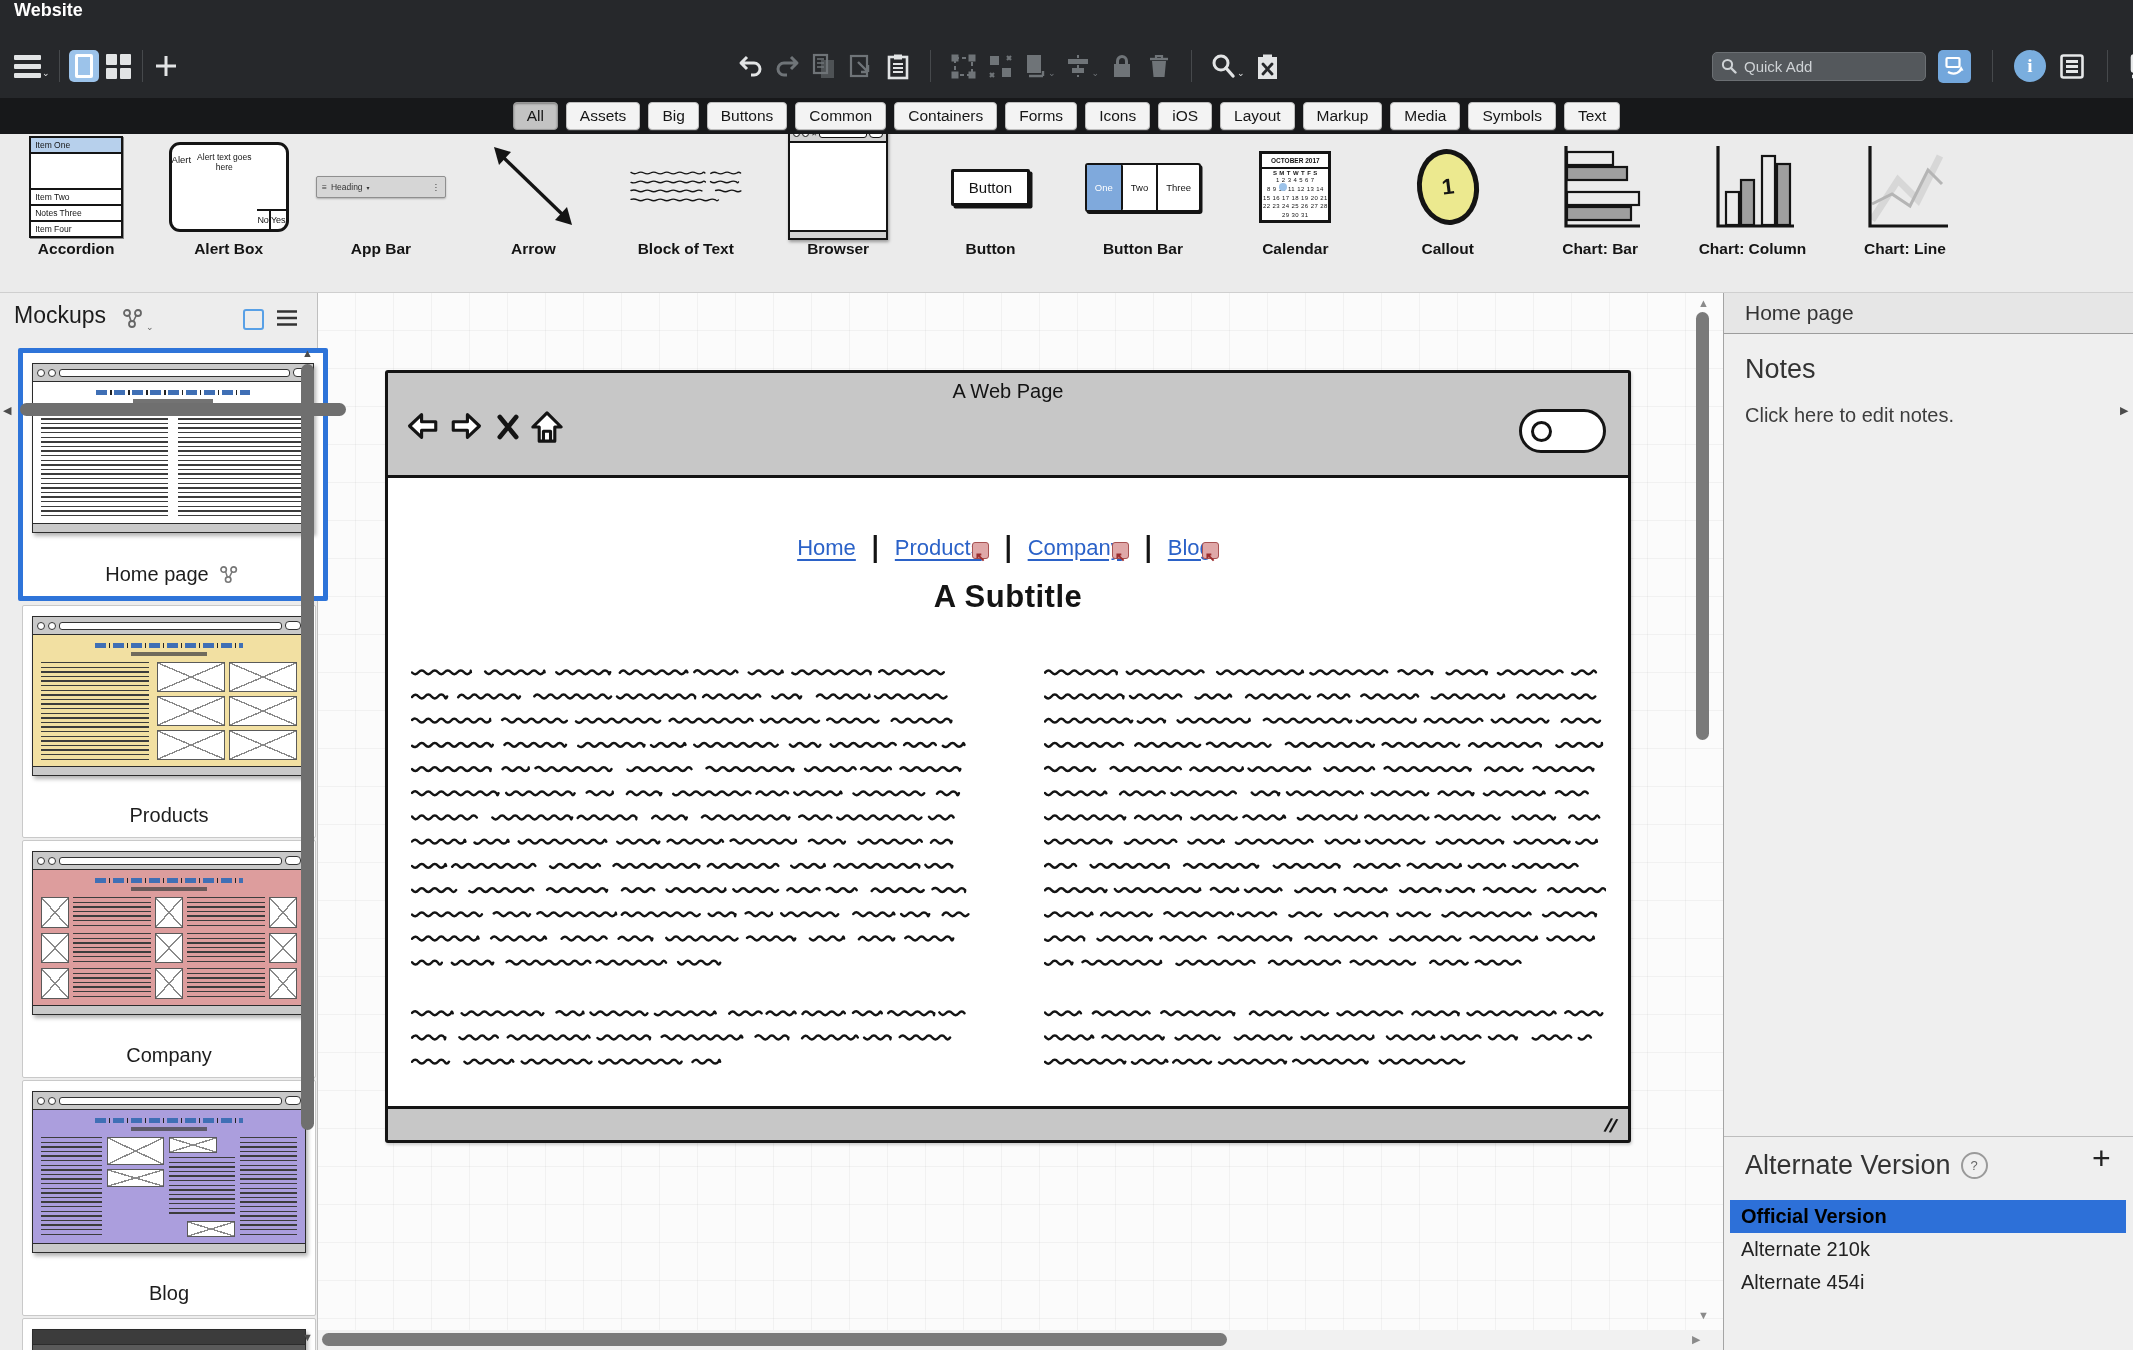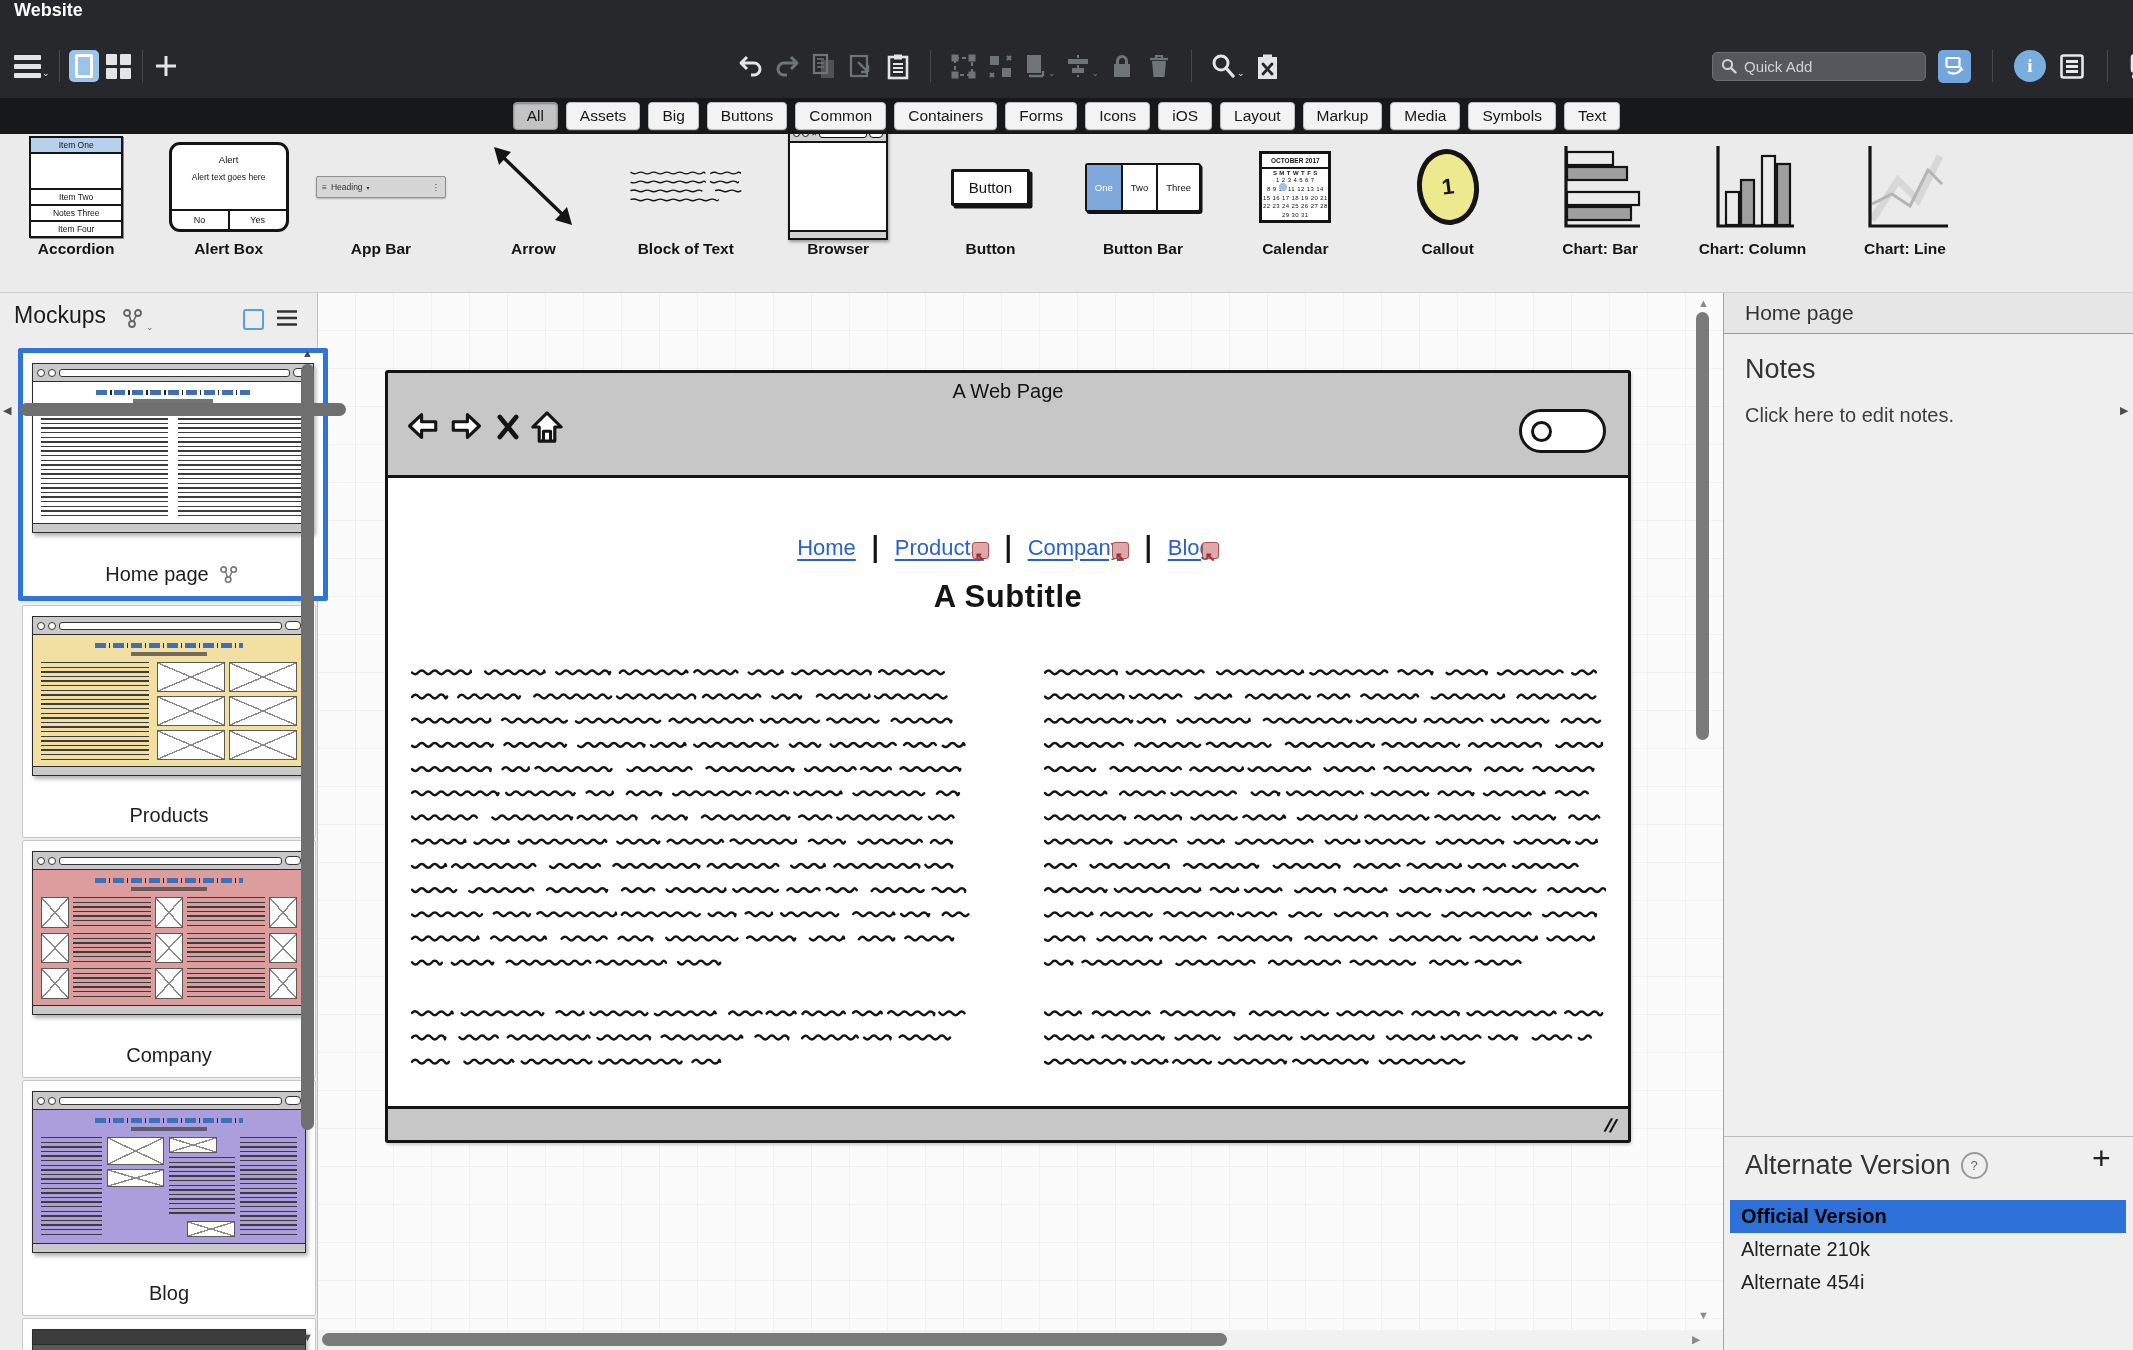--- a/index.html
+++ b/index.html
@@ -34,27 +34,27 @@
        padding:4px 13px;line-height:1.1;box-shadow:0 1px 0 rgba(255,255,255,.15)}
   .tab.sel{background:#c3c3c3;border-color:#969696;box-shadow:inset 0 1px 2px rgba(0,0,0,.35)}
 
   
   #library{left:0;top:134px;width:2133px;height:158px;background:#ebebeb;border-bottom:1px solid #cfcfcf;z-index:28}
   #lib-items{position:absolute;left:0;top:0;width:2133px;height:128px;display:flex}
   .lib-item{width:152.4px;display:flex;flex-direction:column;align-items:center;justify-content:flex-end;padding-bottom:4px}
   .lib-icon{flex:1;display:flex;align-items:center;justify-content:center;width:100%}
   .lib-label{font-size:15.5px;font-weight:bold;color:#141414;white-space:nowrap}
 
-  .acc{width:90px;border:2px solid #141414;background:#fff;font-size:8.5px;color:#141414;text-align:center;box-shadow:1px 1px 0 #888}
+  .acc{width:90px;border:2px solid #141414;background:#fff;font-size:8.5px;color:#141414;text-align:left;box-shadow:1px 1px 0 #888}
   .acc>div{padding:2px 4px;border-bottom:2px solid #141414}
   .acc>div:last-child{border-bottom:none}
   .acc .acc-h{background:#b7d0ec}
   .acc .acc-sp{height:30px}
 
-  .alertbox{width:114px;height:84px;border:3px solid #141414;border-radius:11px;background:#fff;display:flex;flex-direction:column;color:#141414}
+  .alertbox{width:114px;height:84px;border:3px solid #141414;border-radius:11px;background:#fff;display:flex;flex-direction:row;color:#141414}
   .ab-t{font-size:9.5px;margin-top:9px;text-align:center}
   .ab-x{font-size:8.5px;margin-top:7px;text-align:center}
   .ab-btns{margin-top:auto;border-top:2px solid #141414;display:flex}
   .ab-btns span{flex:1;text-align:center;font-size:9px;padding:4px 0}
   .ab-btns span:first-child{border-right:2px solid #141414}
 
   .appbar{width:118px;height:20px;background:#d6d6d6;border:1px solid #8f8f8f;border-radius:2px;display:flex;align-items:center;
           gap:4px;padding:0 5px;font-size:8.5px;color:#333;box-shadow:0 1px 2px rgba(0,0,0,.25)}
   .appbar .dots{margin-left:auto}
 

